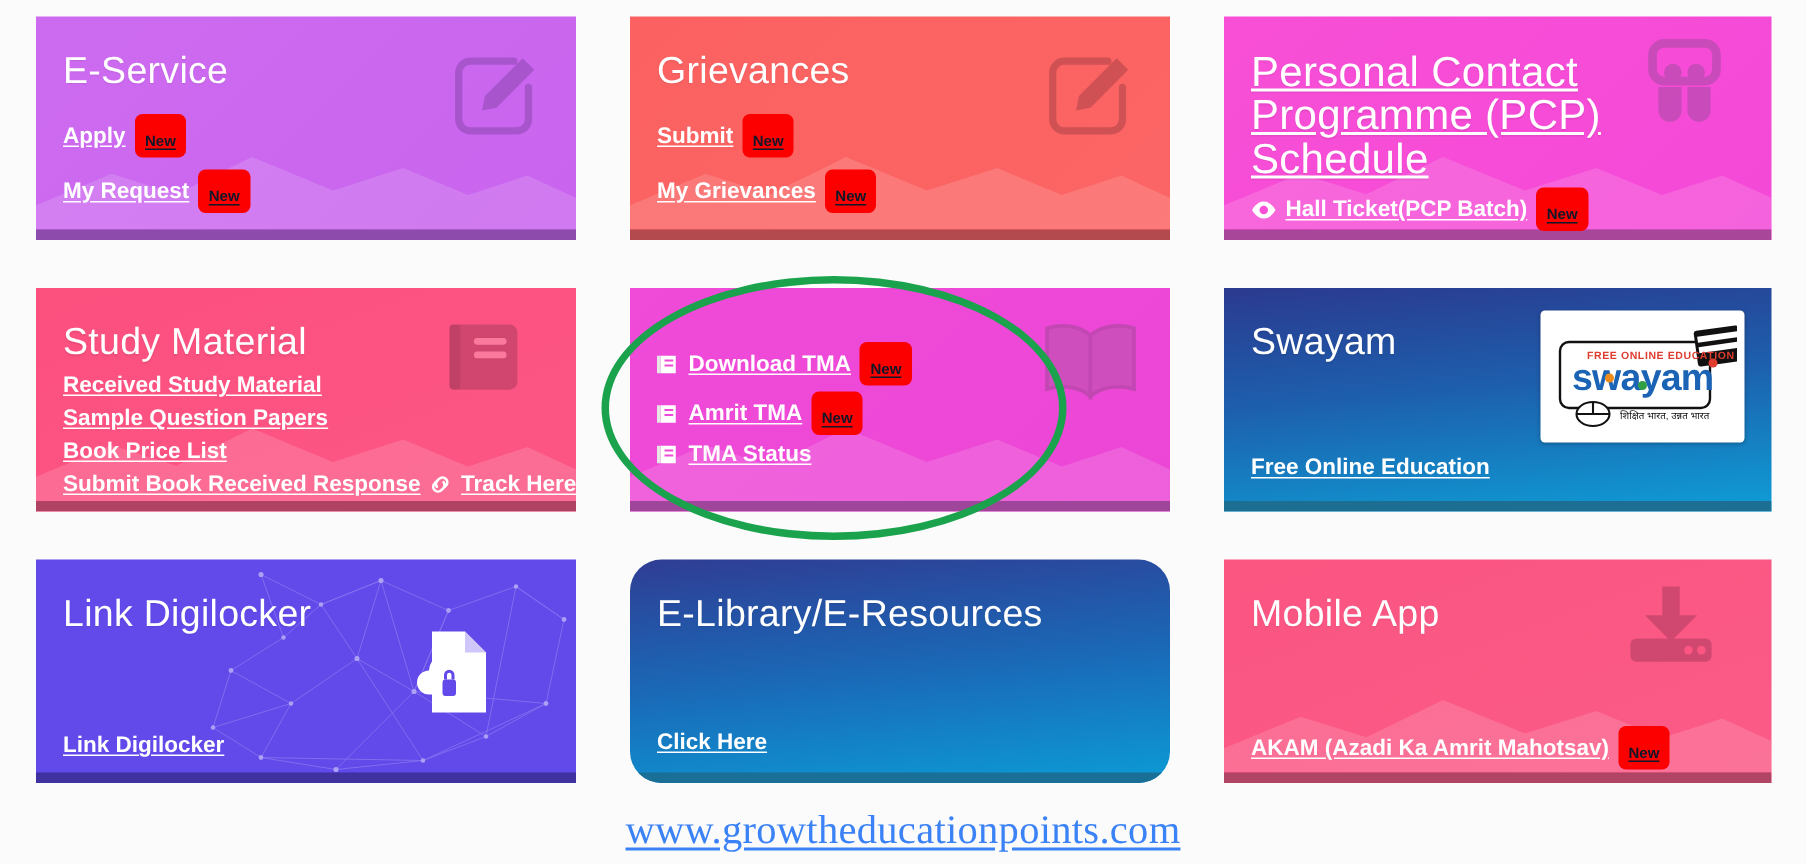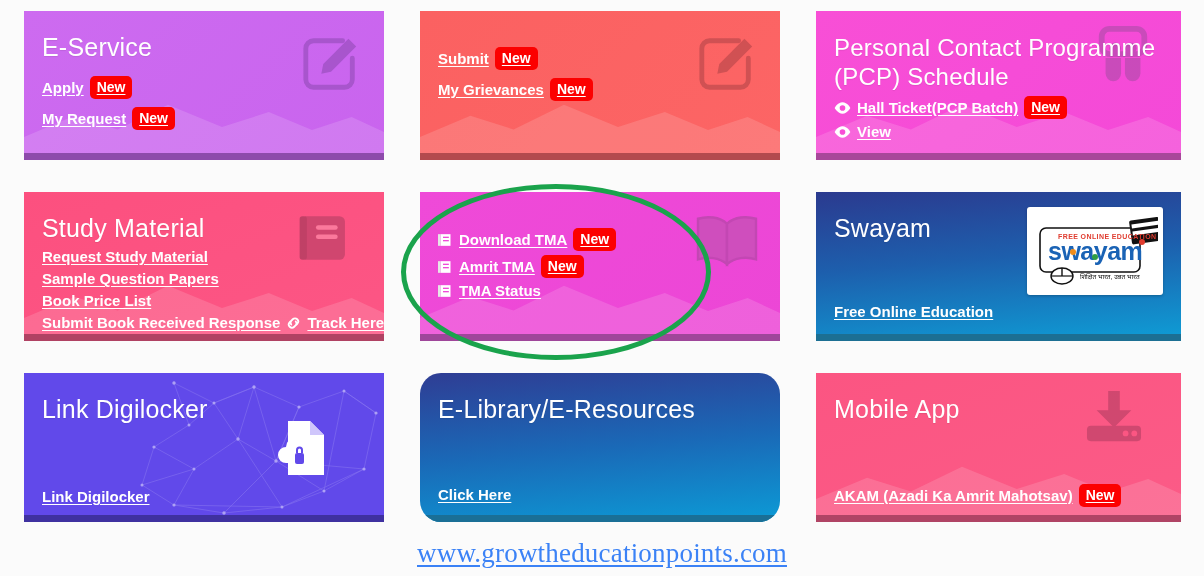--- a/index.html
+++ b/index.html
@@ -38,38 +38,38 @@
                        80% 63%, 91% 42%, 100% 66%, 100% 100%, 0% 100%);
     pointer-events: none;
   }
   .tile .body { position: relative; z-index: 3; }
 
   .title {
     font-size: 25px; font-weight: 400; line-height: 29px;
     letter-spacing: .2px; color: #fff;
     text-shadow: 0 1px 1px rgba(0,0,0,.08);
   }
-  .title.small { font-size: 24px; }
+  .title.small { font-size: 28px; text-decoration: underline; }
 
   .links { margin-top: 14px; }
   .links.tight { margin-top: 5px; text-align: right; }
   .linkrow {
     display: flex; align-items: center; gap: 6px;
     margin-bottom: 8px; line-height: 18px;
   }
   .linkrow.compact { margin-bottom: 4px; }
   .lnk {
     color: #fff; font-size: 15px; font-weight: 600;
     text-decoration: underline; text-underline-offset: 2px;
     white-space: nowrap; cursor: pointer;
   }
   .badge {
-    display: inline-block; background: #fc0000; color: #ffffff;
-    font-size: 14px; font-weight: 700; line-height: 1;
-    padding: 4px 7px 5px; border-radius: 5px;
+    display: inline-block; background: #fc0000; color: #0f172a;
+    font-size: 10px; font-weight: 700; line-height: 1;
+    padding: 14px 7px 5px; border-radius: 5px;
     text-decoration: underline; text-underline-offset: 2px;
   }
   .icn { display: inline-flex; align-items: center; flex: 0 0 auto; }
 
   .tile-icon {
     position: absolute; z-index: 2; opacity: .72;
     pointer-events: none;
   }
 
   
@@ -149,20 +149,21 @@
       <div class="stripe"></div>
     </div>
 
     <div class="tile t-griev">
       <div class="wave"></div>
       <svg class="tile-icon" style="right:22px;top:22px;width:62px;height:62px" viewBox="0 0 64 64">
         <path d="M44 8H14a8 8 0 0 0-8 8v32a8 8 0 0 0 8 8h32a8 8 0 0 0 8-8V26" fill="none" stroke="#c04a4d" stroke-width="5" stroke-linecap="round"></path>
         <path d="M50 6 58 14 32 40l-10 2 2-10z" fill="#c04a4d"></path>
       </svg>
       <div class="body">
+        <div class="title">Grievances</div>
         <div class="links">
           <div class="linkrow">
             <span class="lnk">Submit</span>
             <span class="badge">New</span>
           </div>
           <div class="linkrow">
             <span class="lnk">My Grievances</span>
             <span class="badge">New</span>
           </div>
         </div>
@@ -211,21 +212,21 @@
       <svg class="tile-icon" style="right:30px;top:20px;width:58px;height:52px" viewBox="0 0 64 56">
         <path d="M10 4h38a6 6 0 0 1 6 6v36a6 6 0 0 1-6 6H10z" fill="#c04268"></path>
         <rect x="4" y="4" width="8" height="48" rx="3" fill="#aa3a5c"></rect>
         <rect x="22" y="14" width="24" height="5" rx="2.5" fill="#f9days" style="fill:#fb88a6"></rect>
         <rect x="22" y="24" width="24" height="5" rx="2.5" fill="#fb88a6"></rect>
       </svg>
       <div class="body">
         <div class="title">Study Material</div>
         <div class="links tight">
           <div class="linkrow compact">
-            <span class="lnk">Request Study Material</span>
+            <span class="lnk">Received Study Material</span>
           </div>
           <div class="linkrow compact">
             <span class="lnk">Sample Question Papers</span>
           </div>
           <div class="linkrow compact">
             <span class="lnk">Book Price List</span>
           </div>
           <div class="linkrow compact">
             <span class="lnk">Submit Book Received Response</span>
             <span class="icn">

